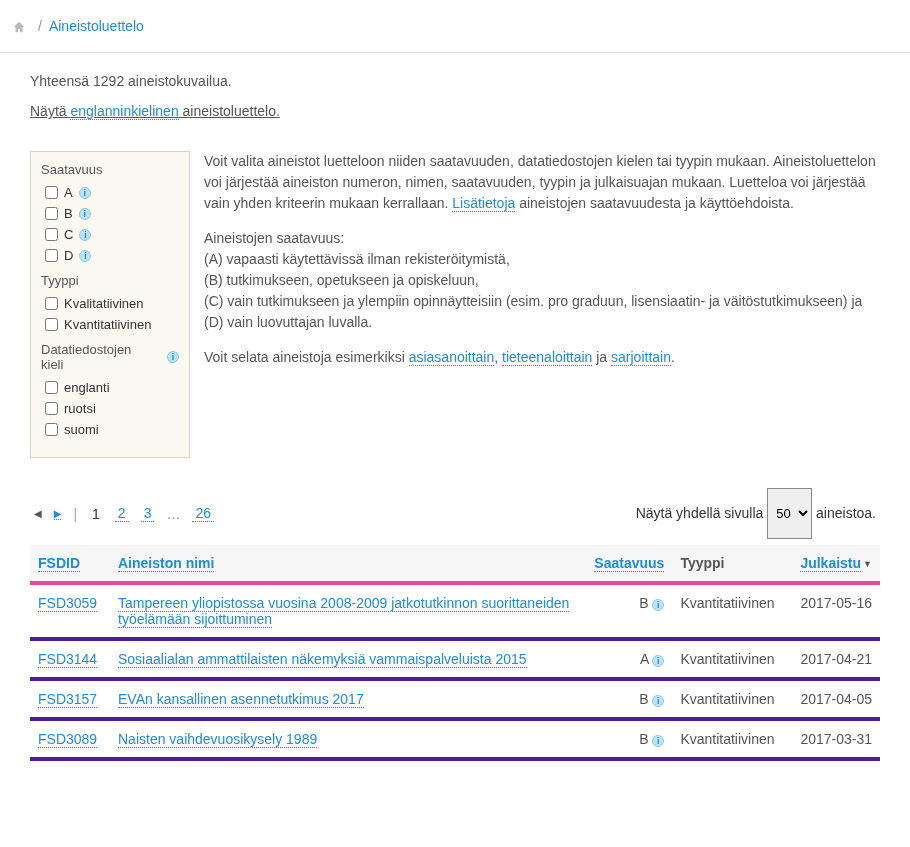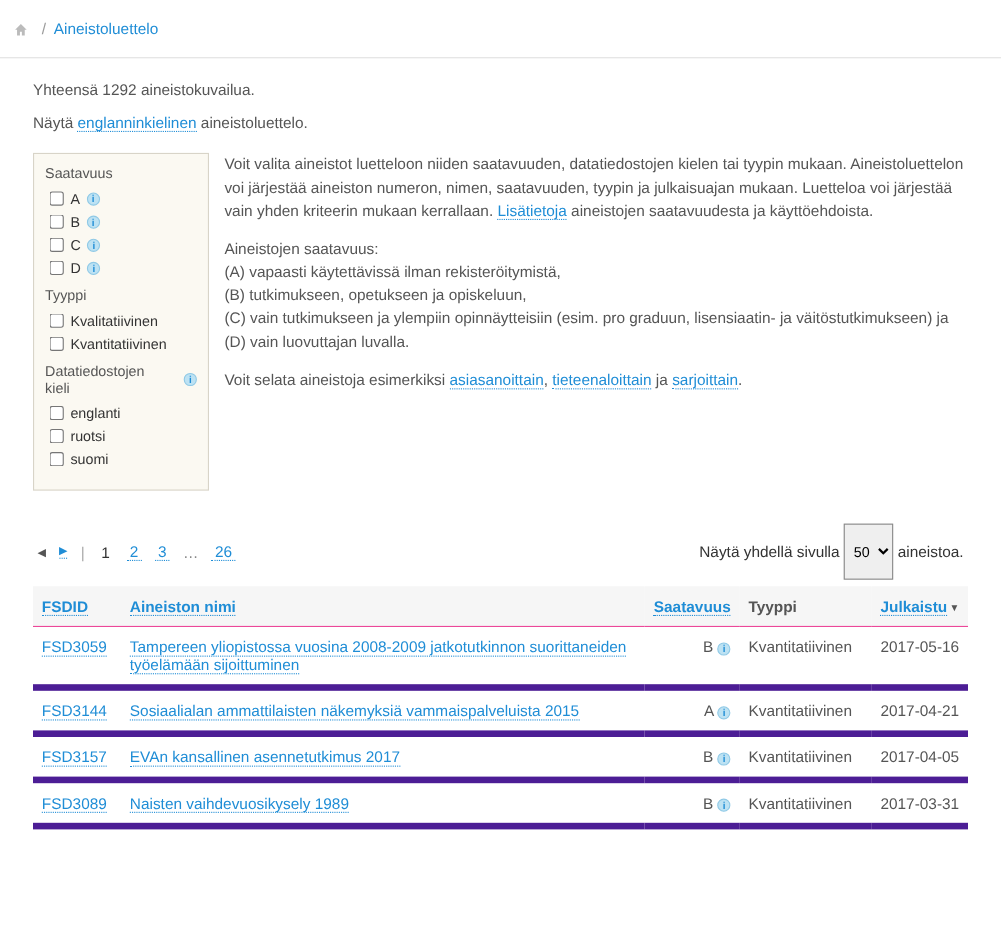--- a/index.html
+++ b/index.html
@@ -4,44 +4,44 @@
 <style>
 * { box-sizing: border-box; margin: 0; padding: 0; }
 body { font-family: "Segoe UI", Arial, sans-serif; font-size: 14px; color: #333; background: #fff; width: 910px; }
 .breadcrumb { padding: 18px 12px; border-bottom: 1px solid #e0e0e0; }
 .breadcrumb .home-icon { display: inline-block; width: 14px; height: 14px; vertical-align: middle; margin-right: 4px; }
 .breadcrumb a { color: #1f8dd6; text-decoration: none; }
 .breadcrumb .sep { color: #999; margin: 0 4px; }
 .content { padding: 20px 30px; }
 h1 { color: #1f8dd6; font-size: 28px; font-weight: normal; margin-bottom: 18px; }
 .summary { margin-bottom: 14px; color: #555; }
-.lang-line { margin-bottom: 20px; color: #555; }
+.lang-line { margin-bottom: 32px; color: #555; text-decoration: underline; }
 .dotted-link { color: #1f8dd6; text-decoration: none; border-bottom: 1px dotted #1f8dd6; }
 .main-row { display: flex; gap: 14px; margin-bottom: 24px; }
 .filters { width: 160px; border: 1px solid #d8d4c8; background: #fbf9f2; padding: 10px 10px 14px; font-size: 13px; flex-shrink: 0; }
 .filters .group { margin-bottom: 10px; }
 .filters .group-label { color: #555; margin-bottom: 8px; display: flex; align-items: center; gap: 4px; }
 .filters .check-row { display: flex; align-items: center; margin: 6px 0 6px 4px; gap: 6px; }
 .filters input[type=checkbox] { width: 13px; height: 13px; }
 .info-icon { display: inline-flex; width: 12px; height: 12px; border-radius: 50%; background: #bde2f3; color: #1f8dd6; font-size: 9px; font-weight: bold; align-items: center; justify-content: center; border: 1px solid #8fc9e6; }
 .intro-text { flex: 1; color: #555; font-size: 14px; line-height: 1.5; }
 .intro-text p { margin-bottom: 14px; }
 .pager-row { display: flex; align-items: center; justify-content: space-between; padding: 6px 4px; font-size: 14px; }
 .pager-left { display: flex; align-items: center; gap: 12px; }
 .pager-left .arrow { font-size: 10px; color: #555; cursor: pointer; }
 .pager-left .divider { color: #aaa; }
 .pager-left .page-link { color: #1f8dd6; text-decoration: none; border-bottom: 1px dotted #1f8dd6; padding: 0 3px; }
 .pager-left .page-current { color: #333; padding: 0 3px; }
 .pager-right select { border: 1px solid #888; font-size: 13px; padding: 16px 4px; }
 .data-table { width: 100%; border-collapse: collapse; }
-.data-table th { text-align: left; padding: 10px 8px; background: #f6f6f6; border-bottom: 1px solid #ec4899; font-weight: bold; color: #1f8dd6; font-size: 14px; }
+.data-table th { text-align: left; padding: 10px 8px; background: #f6f6f6; border-bottom: 4px solid #ec4899; font-weight: bold; color: #1f8dd6; font-size: 14px; }
 .data-table th a { color: #1f8dd6; text-decoration: none; border-bottom: 1px dotted #1f8dd6; }
 .data-table th.gray { color: #555; }
 .data-table th .sort-arrow { font-size: 9px; color: #555; margin-left: 2px; }
-.data-table td { padding: 10px 8px; border-bottom: 6px solid #4c1d95; vertical-align: top; color: #555; font-size: 14px; }
+.data-table td { padding: 10px 8px; border-bottom: 4px solid #4c1d95; vertical-align: top; color: #555; font-size: 14px; }
 .data-table td a { color: #1f8dd6; text-decoration: none; border-bottom: 1px dotted #1f8dd6; }
 .avail-cell { white-space: nowrap; text-align: right; }
 .sort-container .sort-arrow { position: relative; top: -1px; }
 </style>
 </head>
 <body>
 
 <div class="breadcrumb">
   <span class="home-icon">
     <svg viewBox="0 0 16 16" fill="#bbb">

